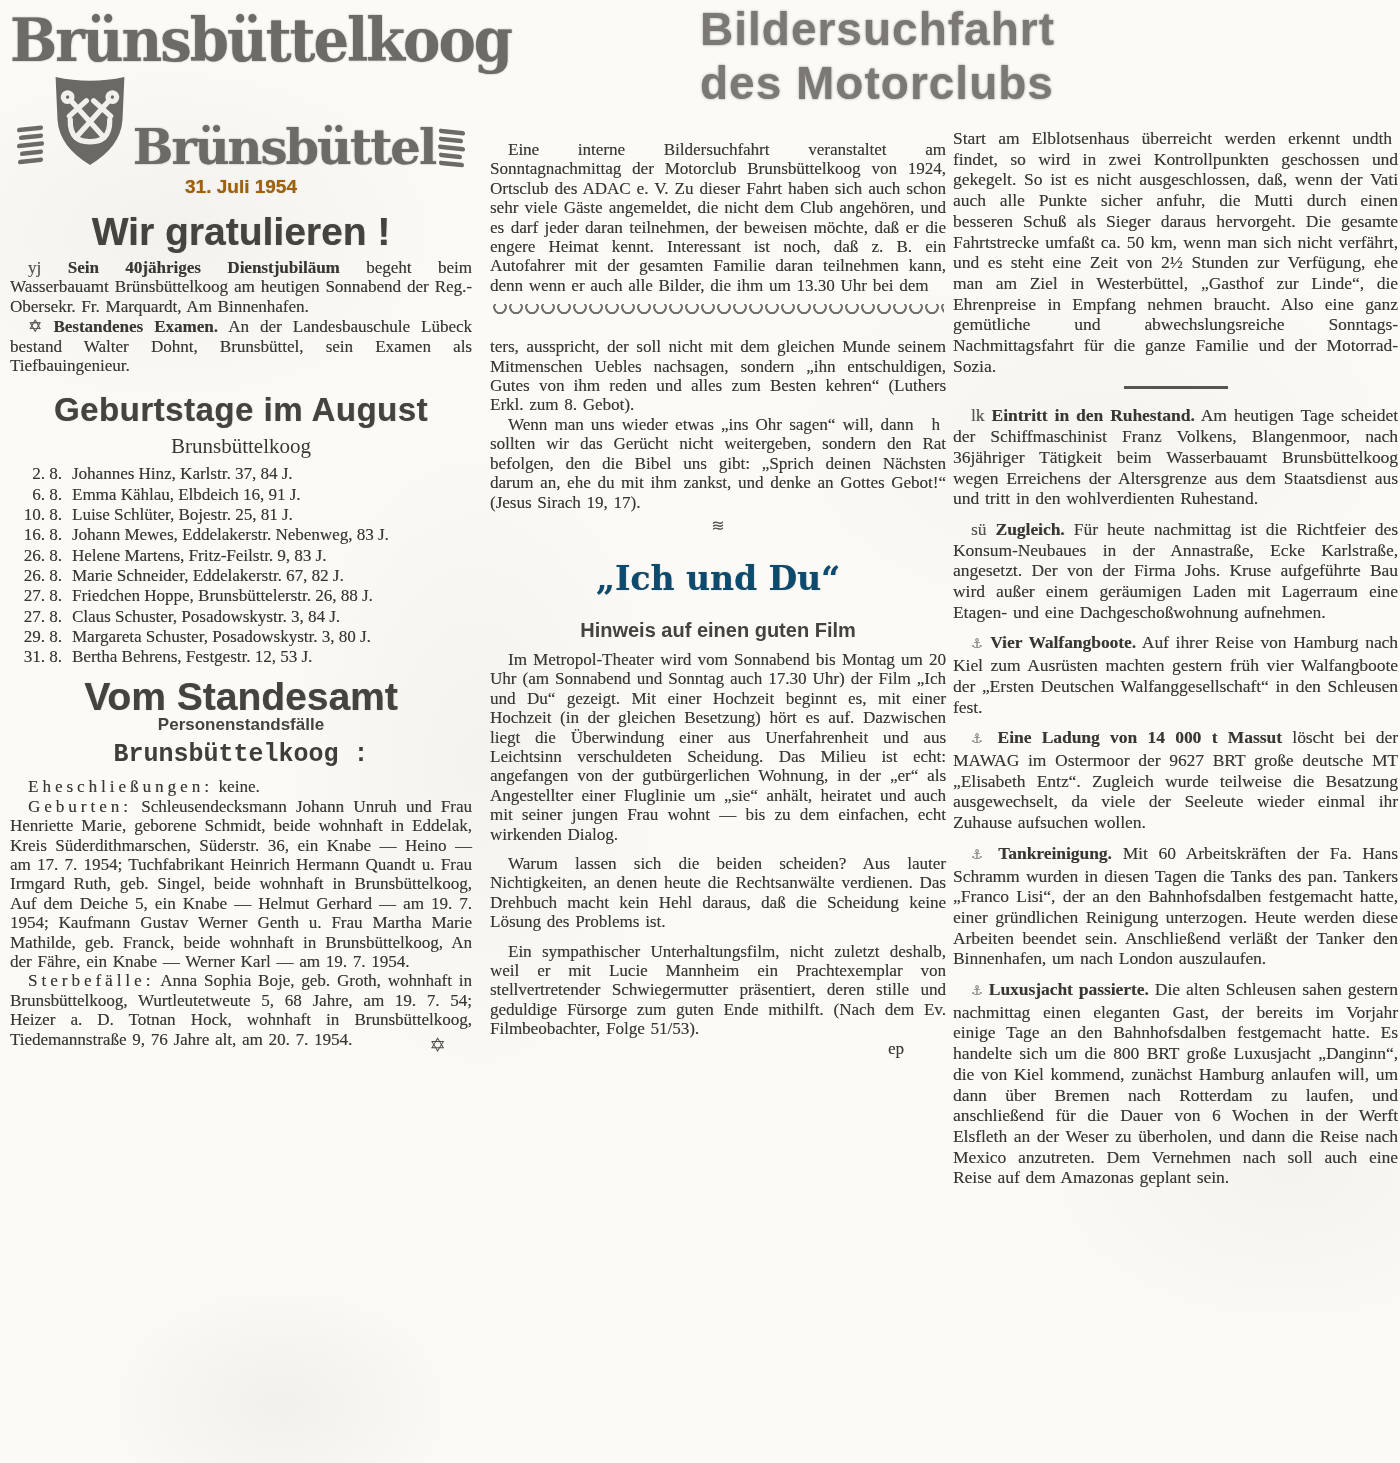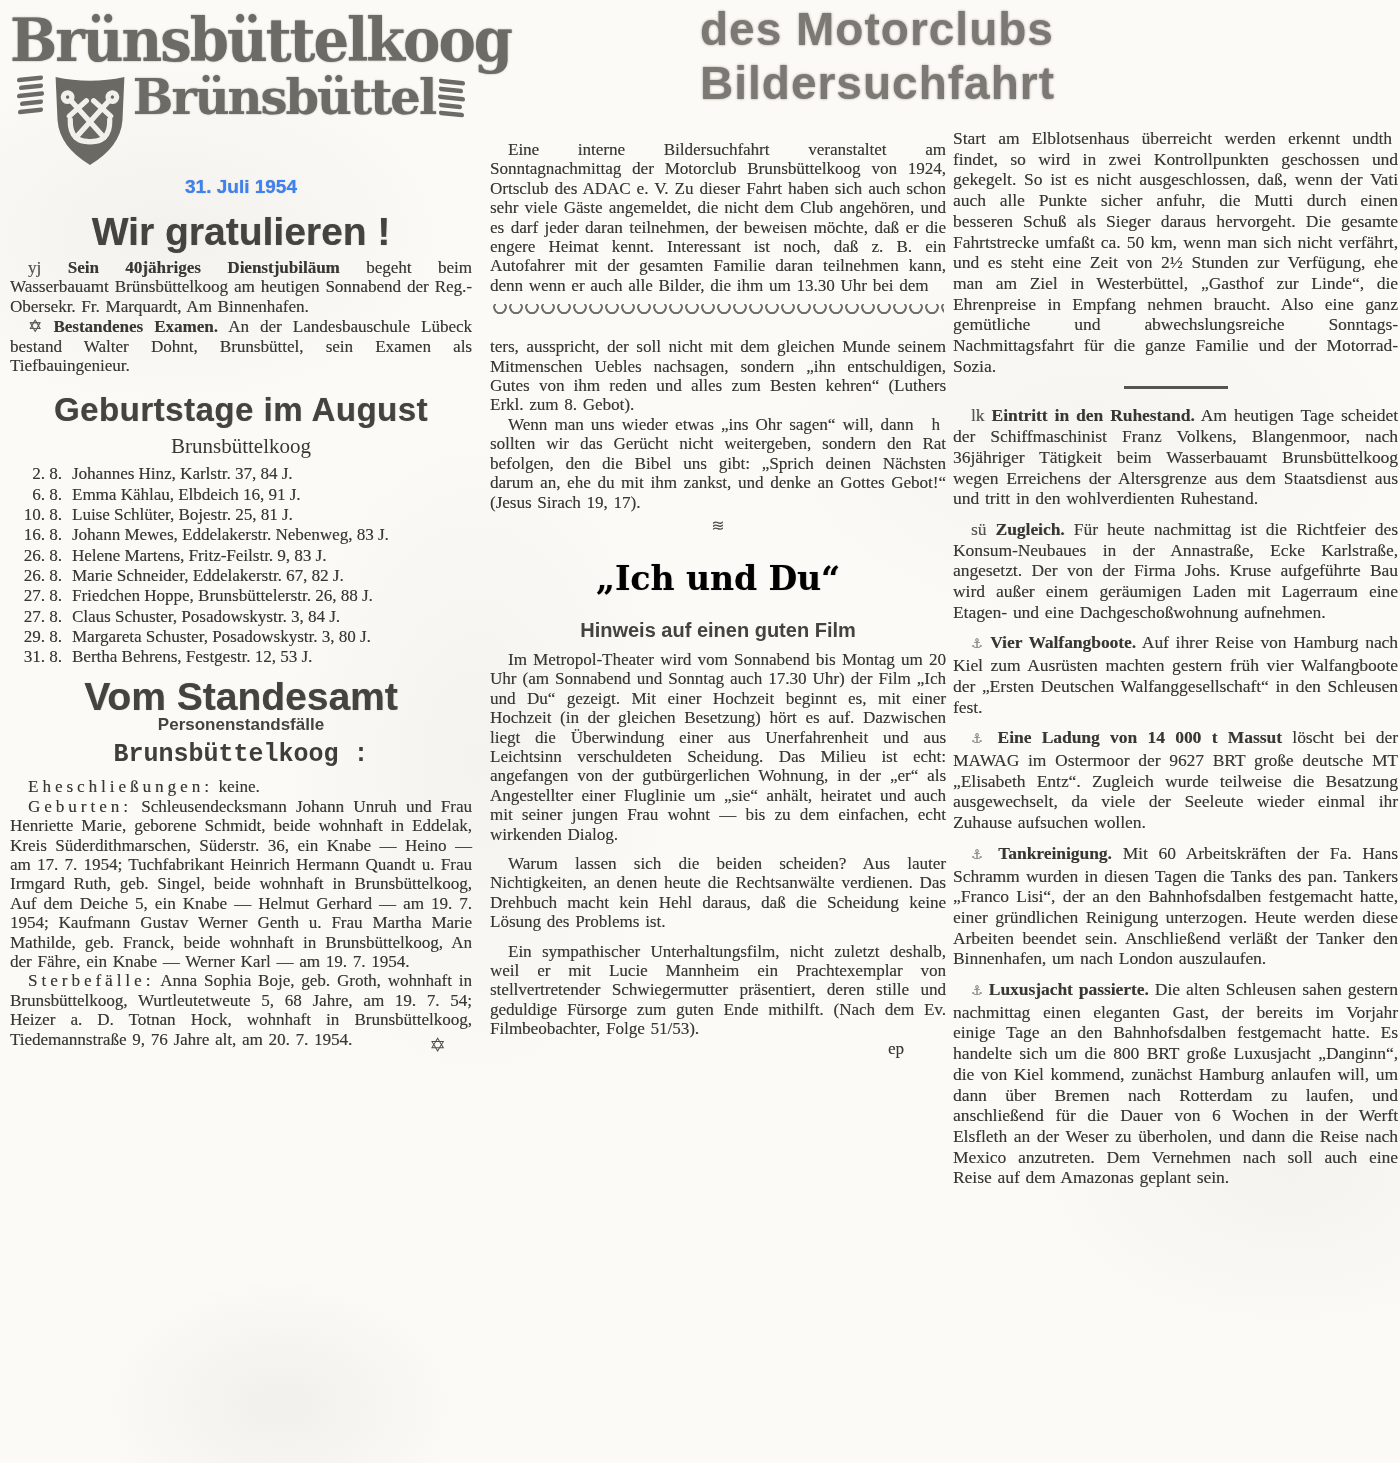--- a/index.html
+++ b/index.html
@@ -23,25 +23,25 @@
   #col-right{left:953px;width:445px;}
 
   
   .fraktur{
     font-family:"DejaVu Serif", serif;
     font-weight:bold;color:#6d6b66;
     letter-spacing:-2px;
     text-shadow:0 0 1.5px rgba(109,107,102,.8);
   }
   #mast-line1{font-size:56px;line-height:62px;padding-top:8px;text-align:center;transform:scaleY(1.08);}
-  #mast-row2{display:flex;align-items:flex-start;justify-content:center;gap:0;margin-top:2px;height:100px;}
+  #mast-row2{display:flex;align-items:flex-end;justify-content:center;gap:0;margin-top:2px;height:100px;}
   #mast-line2{font-size:48px;line-height:50px;}
   .mast-date{
     font-family:"Liberation Sans", sans-serif;font-weight:bold;
-    font-size:19px;text-align:center;color:#3b82f6;margin-top:4px;
+    font-size:19px;text-align:center;color:#a16207;margin-top:4px;
     text-shadow:0 0 1px rgba(93,91,86,.7);
   }
 
   
   .h-sans{font-family:"Liberation Sans", sans-serif;font-weight:bold;text-align:center;color:#45433f;
           text-shadow:0.4px 0.4px 0.8px rgba(69,67,63,.55);}
   .h1{font-size:39px;line-height:36px;}
   .h2{font-size:33px;line-height:38px;letter-spacing:.5px;}
   .h-sub-serif{font-size:21px;text-align:center;line-height:26px;}
   .h-sub-sans{font-family:"Liberation Sans", sans-serif;font-weight:bold;font-size:17px;text-align:center;line-height:20px;color:#45433f;}
@@ -81,30 +81,30 @@
     background-repeat:repeat-x;
     opacity:.85;
   }
   .squiggle{text-align:center;font-family:"DejaVu Sans", sans-serif;font-size:16px;color:#4d4b47;line-height:16px;}
   .short-rule{width:104px;border-top:3px solid #57554f;margin:10px auto 10px auto;}
   .star{font-family:"DejaVu Sans", sans-serif;color:#504e49;}
   .star-end{text-align:right;padding-right:26px;font-size:20px;line-height:20px;margin-top:-14px;}
   .ship-mark{font-family:"DejaVu Sans", sans-serif;color:#908d87;font-size:13px;}
 
   .film-title{font-family:"DejaVu Serif", serif;font-weight:bold;font-size:33px;line-height:38px;
-              text-align:center;color:#000000;text-shadow:0.4px 0.4px 1px rgba(69,67,63,.6);}
+              text-align:center;color:#0c4a6e;text-shadow:0.4px 0.4px 1px rgba(69,67,63,.6);}
 
   .sp{margin-top:10px;}
 </style>
 </head>
 <body>
 
 <div id="main-headline">
+  <div>Bildersuchfahrt</div>
   <div>des Motorclubs</div>
-  <div>Bildersuchfahrt</div>
 </div>
 
 <div class="col" id="col-left">
 
   <div id="mast-line1" class="fraktur">Brünsbüttelkoog</div>
 
   <div id="mast-row2">
     <span>
       <svg width="30" height="46" viewBox="0 0 30 46">
           <g fill="#6d6b66" transform="skewY(-6)">

